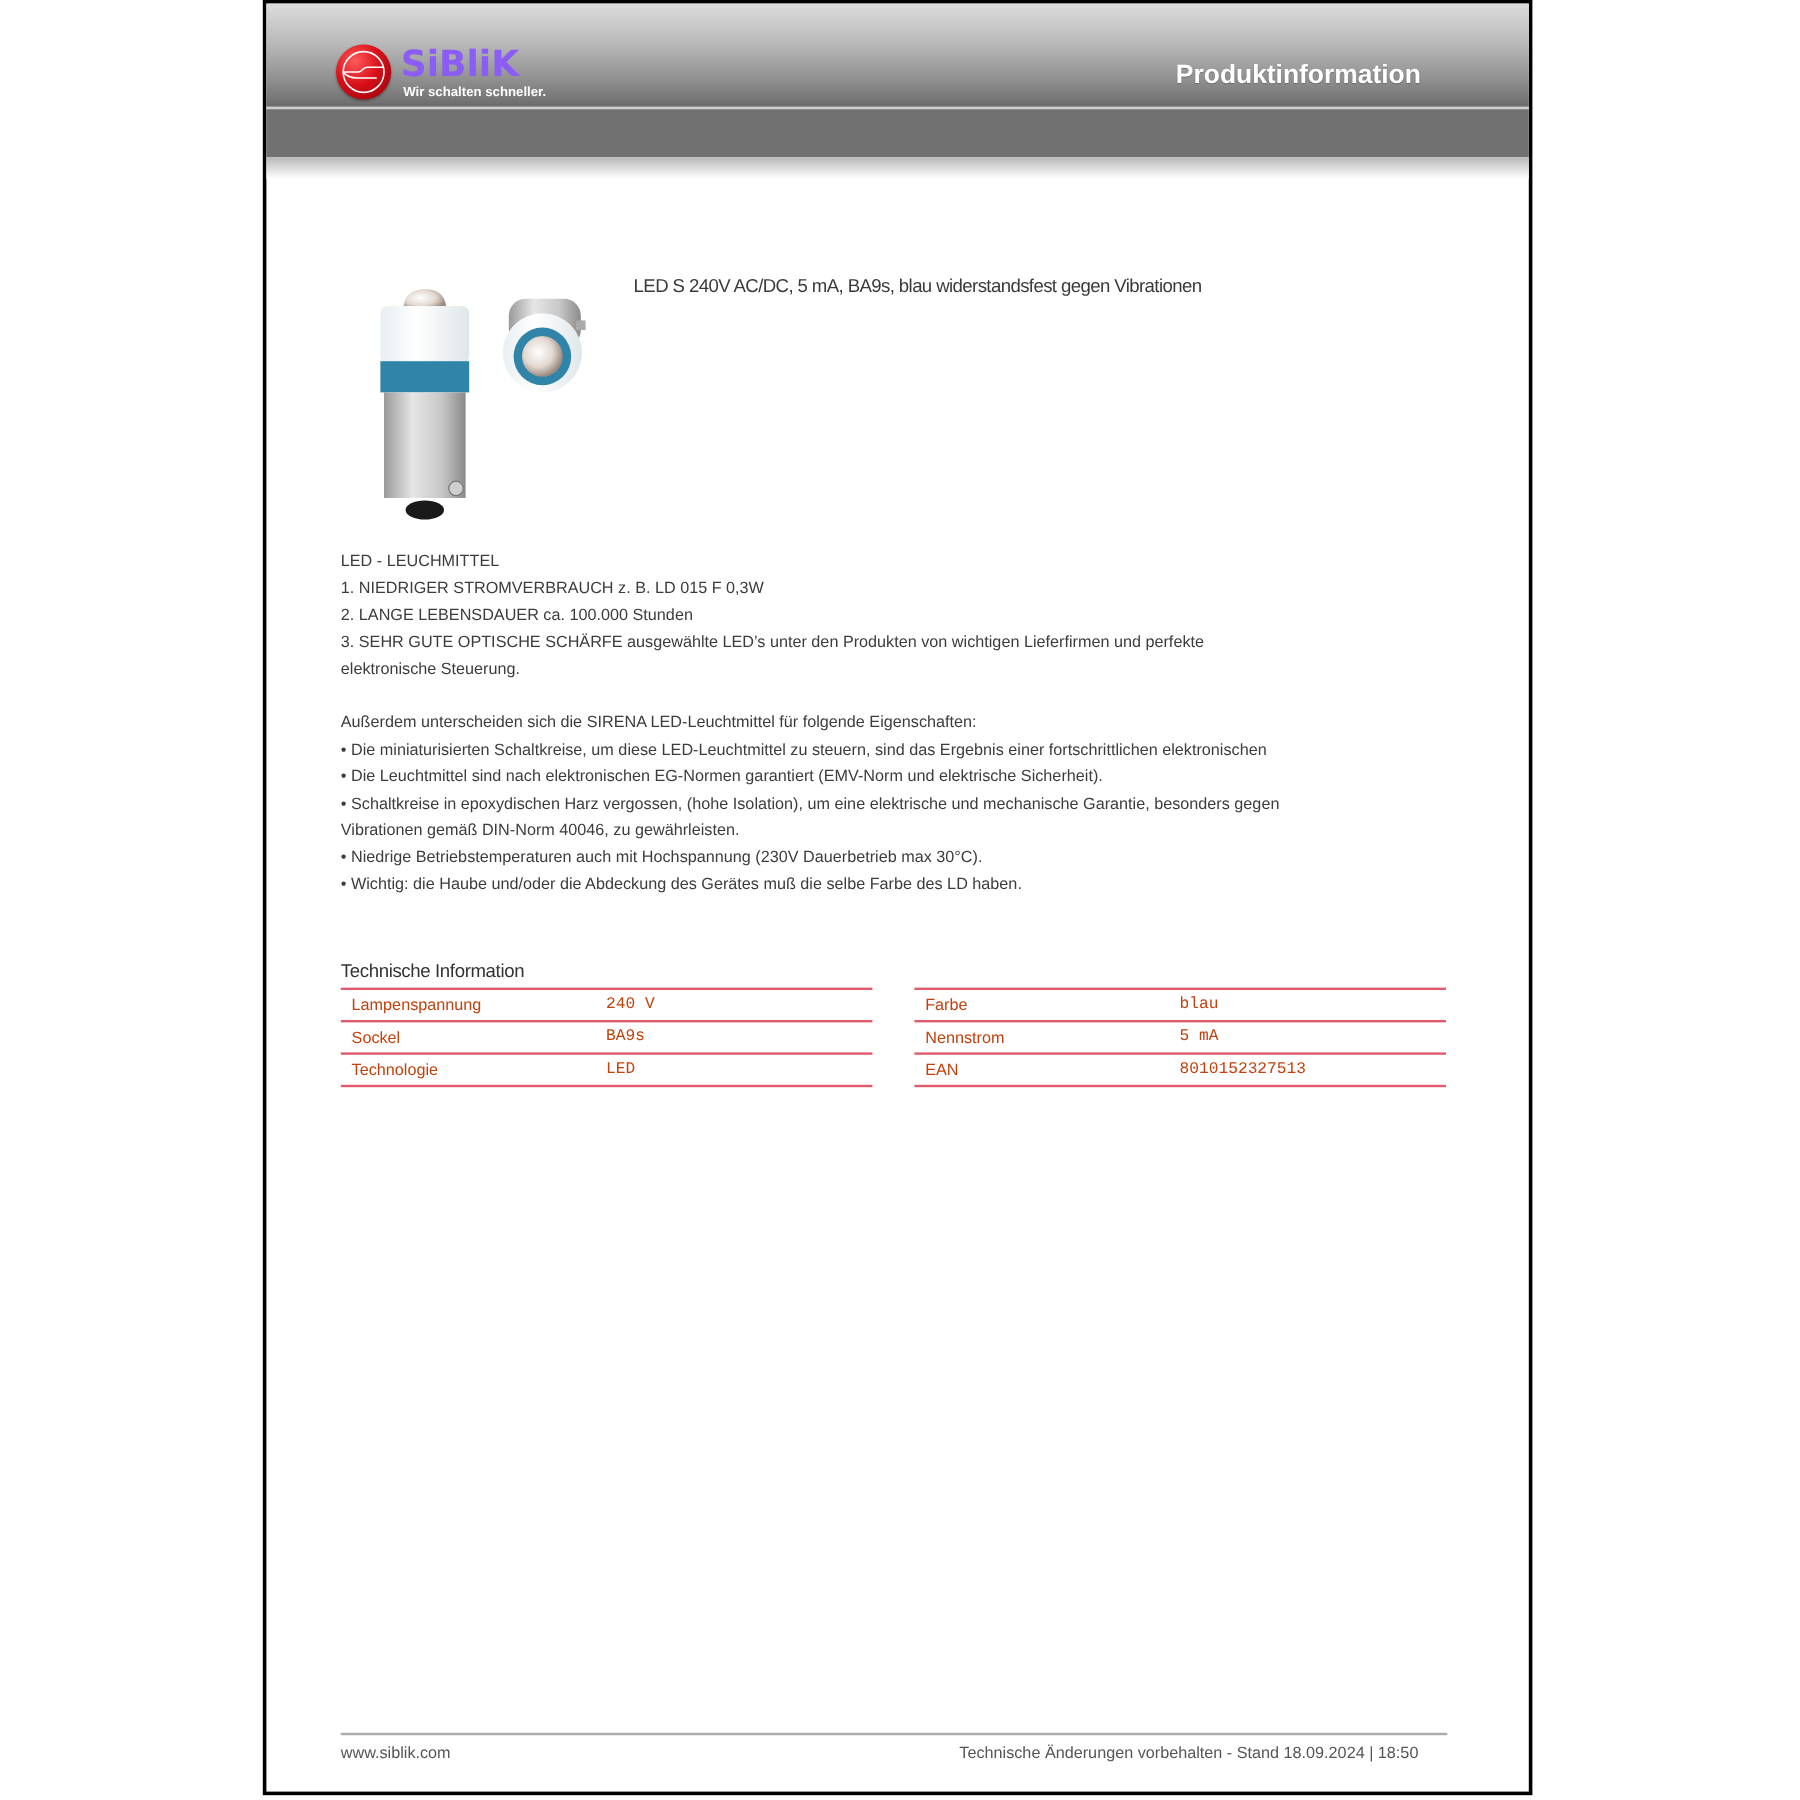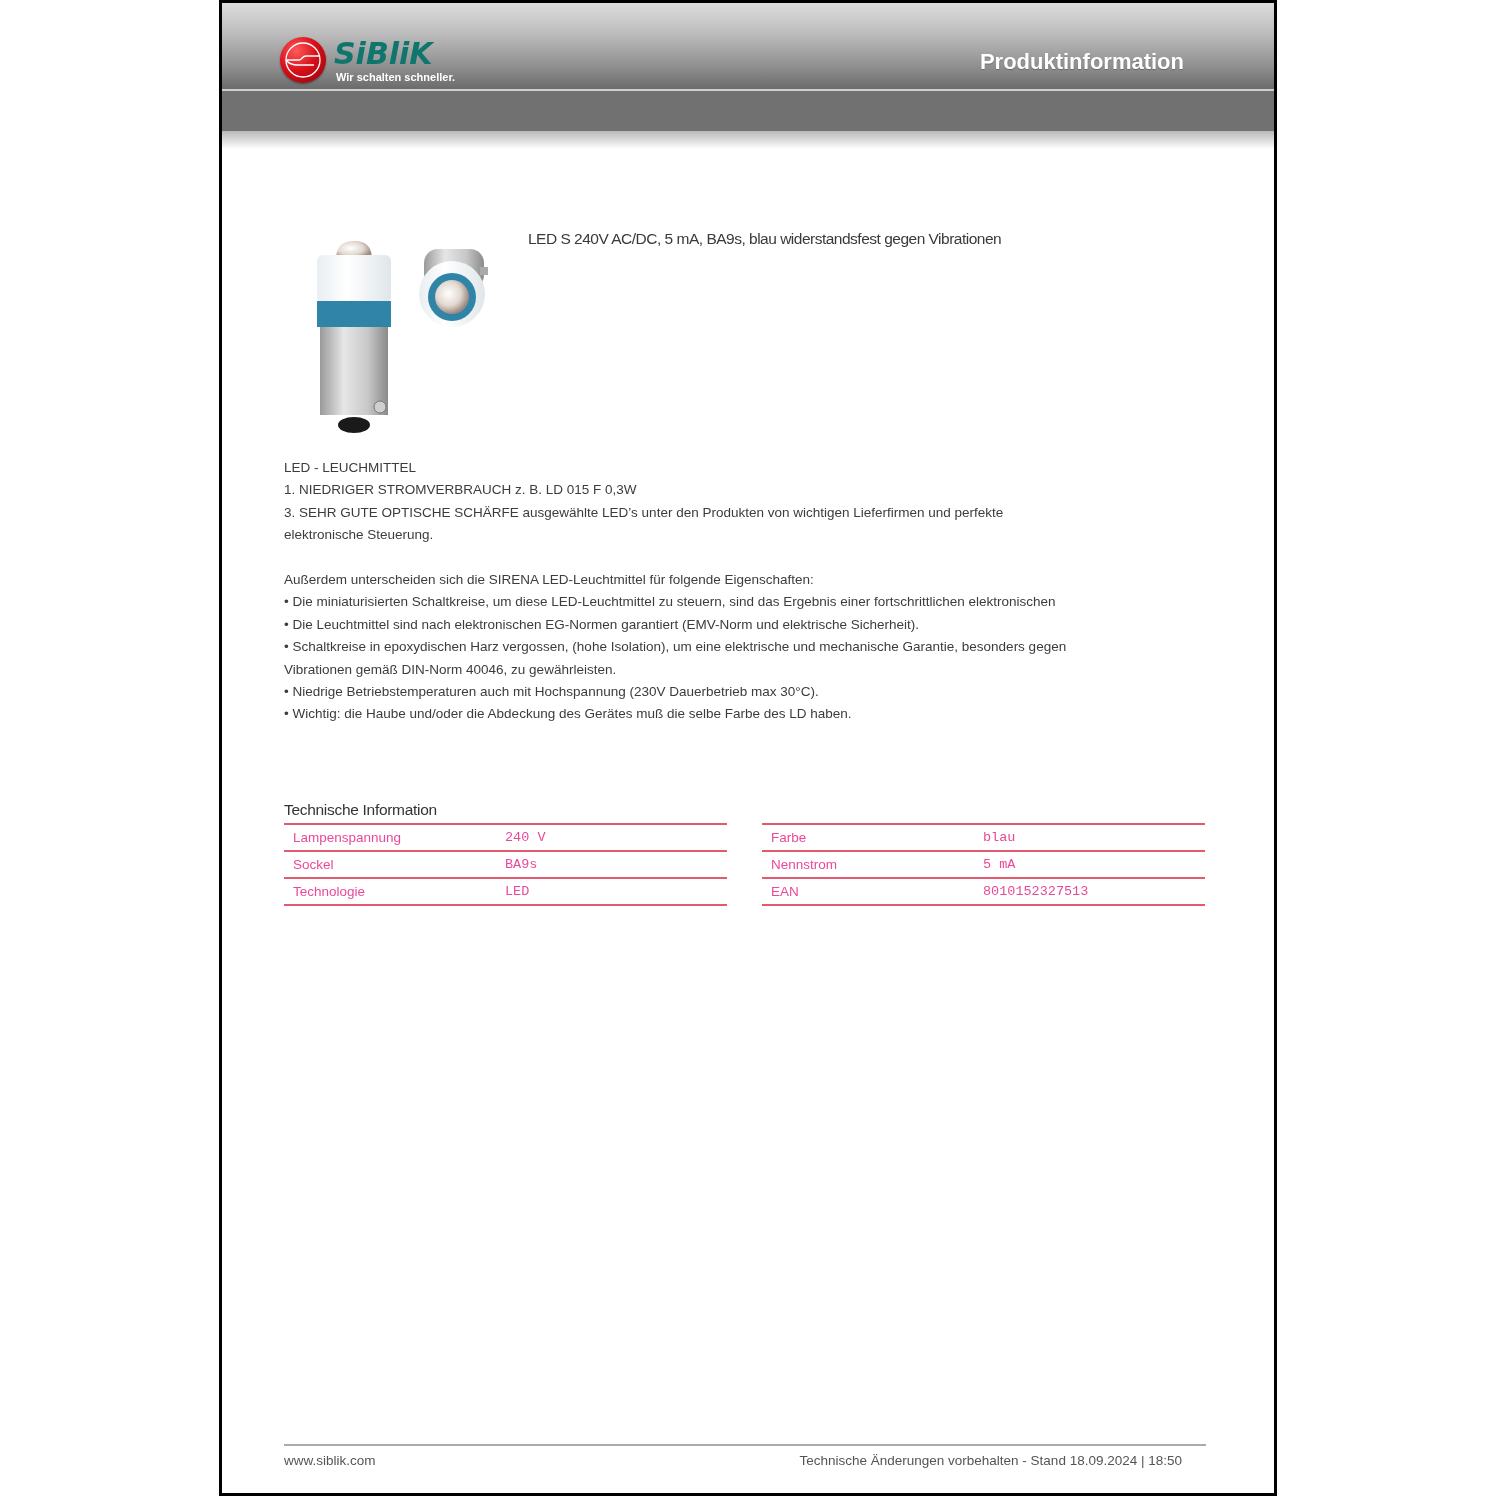--- a/index.html
+++ b/index.html
@@ -30,23 +30,22 @@
   }
   .logo { position: absolute; left: 58px; top: 34px; height: 50px; width: 200px; }
   .logo-circle {
     position: absolute; left: 0; top: 0; width: 46px; height: 46px; border-radius: 50%;
     background: radial-gradient(circle at 35% 30%, #ff5a5a 0%, #d8101a 45%, #8f0008 100%);
     box-shadow: 0 1px 2px rgba(0,0,0,0.4);
   }
   .logo-circle svg { position: absolute; left: 0; top: 0; }
   .logo-word {
     position: absolute; left: 54px; top: 2px; font-size: 30px; font-weight: bold;
-    color: #0f766e; letter-spacing: 0px; line-height: 30px;
+    color: #8b5cf6; letter-spacing: 0px; line-height: 30px;
     font-family: "DejaVu Sans", sans-serif;
-    font-style: italic;
   }
   .logo-tag {
     position: absolute; left: 56px; top: 34px; font-size: 11px; color: #ffffff;
     font-weight: bold; white-space: nowrap; line-height: 12px;
   }
   .header-title {
     position: absolute; right: 90px; top: 45px; font-size: 22px; font-weight: bold;
     color: #ffffff; line-height: 28px; text-shadow: 0 1px 1px rgba(0,0,0,0.25);
   }
   .product-img { position: absolute; left: 62px; top: 226px; width: 214px; height: 210px; }
@@ -72,21 +71,21 @@
   .desc .gap { height: 22.4px; }
   .tech-title {
     position: absolute; left: 62px; top: 798px; font-size: 15.5px; color: #333;
     letter-spacing: -0.3px;
   }
   .tech-table { position: absolute; top: 820px; width: 443px; }
   .tech-table.left { left: 62px; }
   .tech-table.right { left: 540px; }
   .tech-row {
     position: relative; height: 25px; border-top: 2px solid #e25a6e;
-    font-size: 13.5px; color: #ec4899;
+    font-size: 13.5px; color: #c2410c;
   }
   .tech-row.last { border-bottom: 2px solid #e25a6e; }
   .tech-label { position: absolute; left: 9px; top: 5px; }
   .tech-value { position: absolute; left: 221px; top: 5px; font-family: Liberation Mono, monospace; }
   .footer-line {
     position: absolute; left: 62px; top: 1441px; width: 922px; height: 2px; background: #aaaaaa;
   }
   .footer-left { position: absolute; left: 62px; top: 1450px; font-size: 13.5px; color: #555; }
   .footer-right { position: absolute; right: 92px; top: 1450px; font-size: 13.5px; color: #555; white-space: nowrap; }
 </style>
@@ -147,20 +146,21 @@
       <circle cx="168" cy="68" r="24" fill="#2f84a8"></circle>
       <circle cx="168" cy="68" r="17" fill="url(#lens)"></circle>
     </svg>
   </div>
 
   <div class="product-title">LED S 240V AC/DC, 5 mA, BA9s, blau widerstandsfest gegen Vibrationen</div>
 
   <div class="desc">
     <p>LED - LEUCHMITTEL</p>
     <p>1. NIEDRIGER STROMVERBRAUCH z. B. LD 015 F 0,3W</p>
+    <p>2. LANGE LEBENSDAUER ca. 100.000 Stunden</p>
     <p>3. SEHR GUTE OPTISCHE SCHÄRFE ausgewählte LED’s unter den Produkten von wichtigen Lieferfirmen und perfekte</p>
     <p>elektronische Steuerung.</p>
     <div class="gap"></div>
     <p>Außerdem unterscheiden sich die SIRENA LED-Leuchtmittel für folgende Eigenschaften:</p>
     <p>• Die miniaturisierten Schaltkreise, um diese LED-Leuchtmittel zu steuern, sind das Ergebnis einer fortschrittlichen elektronischen</p>
     <p>• Die Leuchtmittel sind nach elektronischen EG-Normen garantiert (EMV-Norm und elektrische Sicherheit).</p>
     <p>• Schaltkreise in epoxydischen Harz vergossen, (hohe Isolation), um eine elektrische und mechanische Garantie, besonders gegen</p>
     <p>Vibrationen gemäß DIN-Norm 40046, zu gewährleisten.</p>
     <p>• Niedrige Betriebstemperaturen auch mit Hochspannung (230V Dauerbetrieb max 30°C).</p>
     <p>• Wichtig: die Haube und/oder die Abdeckung des Gerätes muß die selbe Farbe des LD haben.</p>

